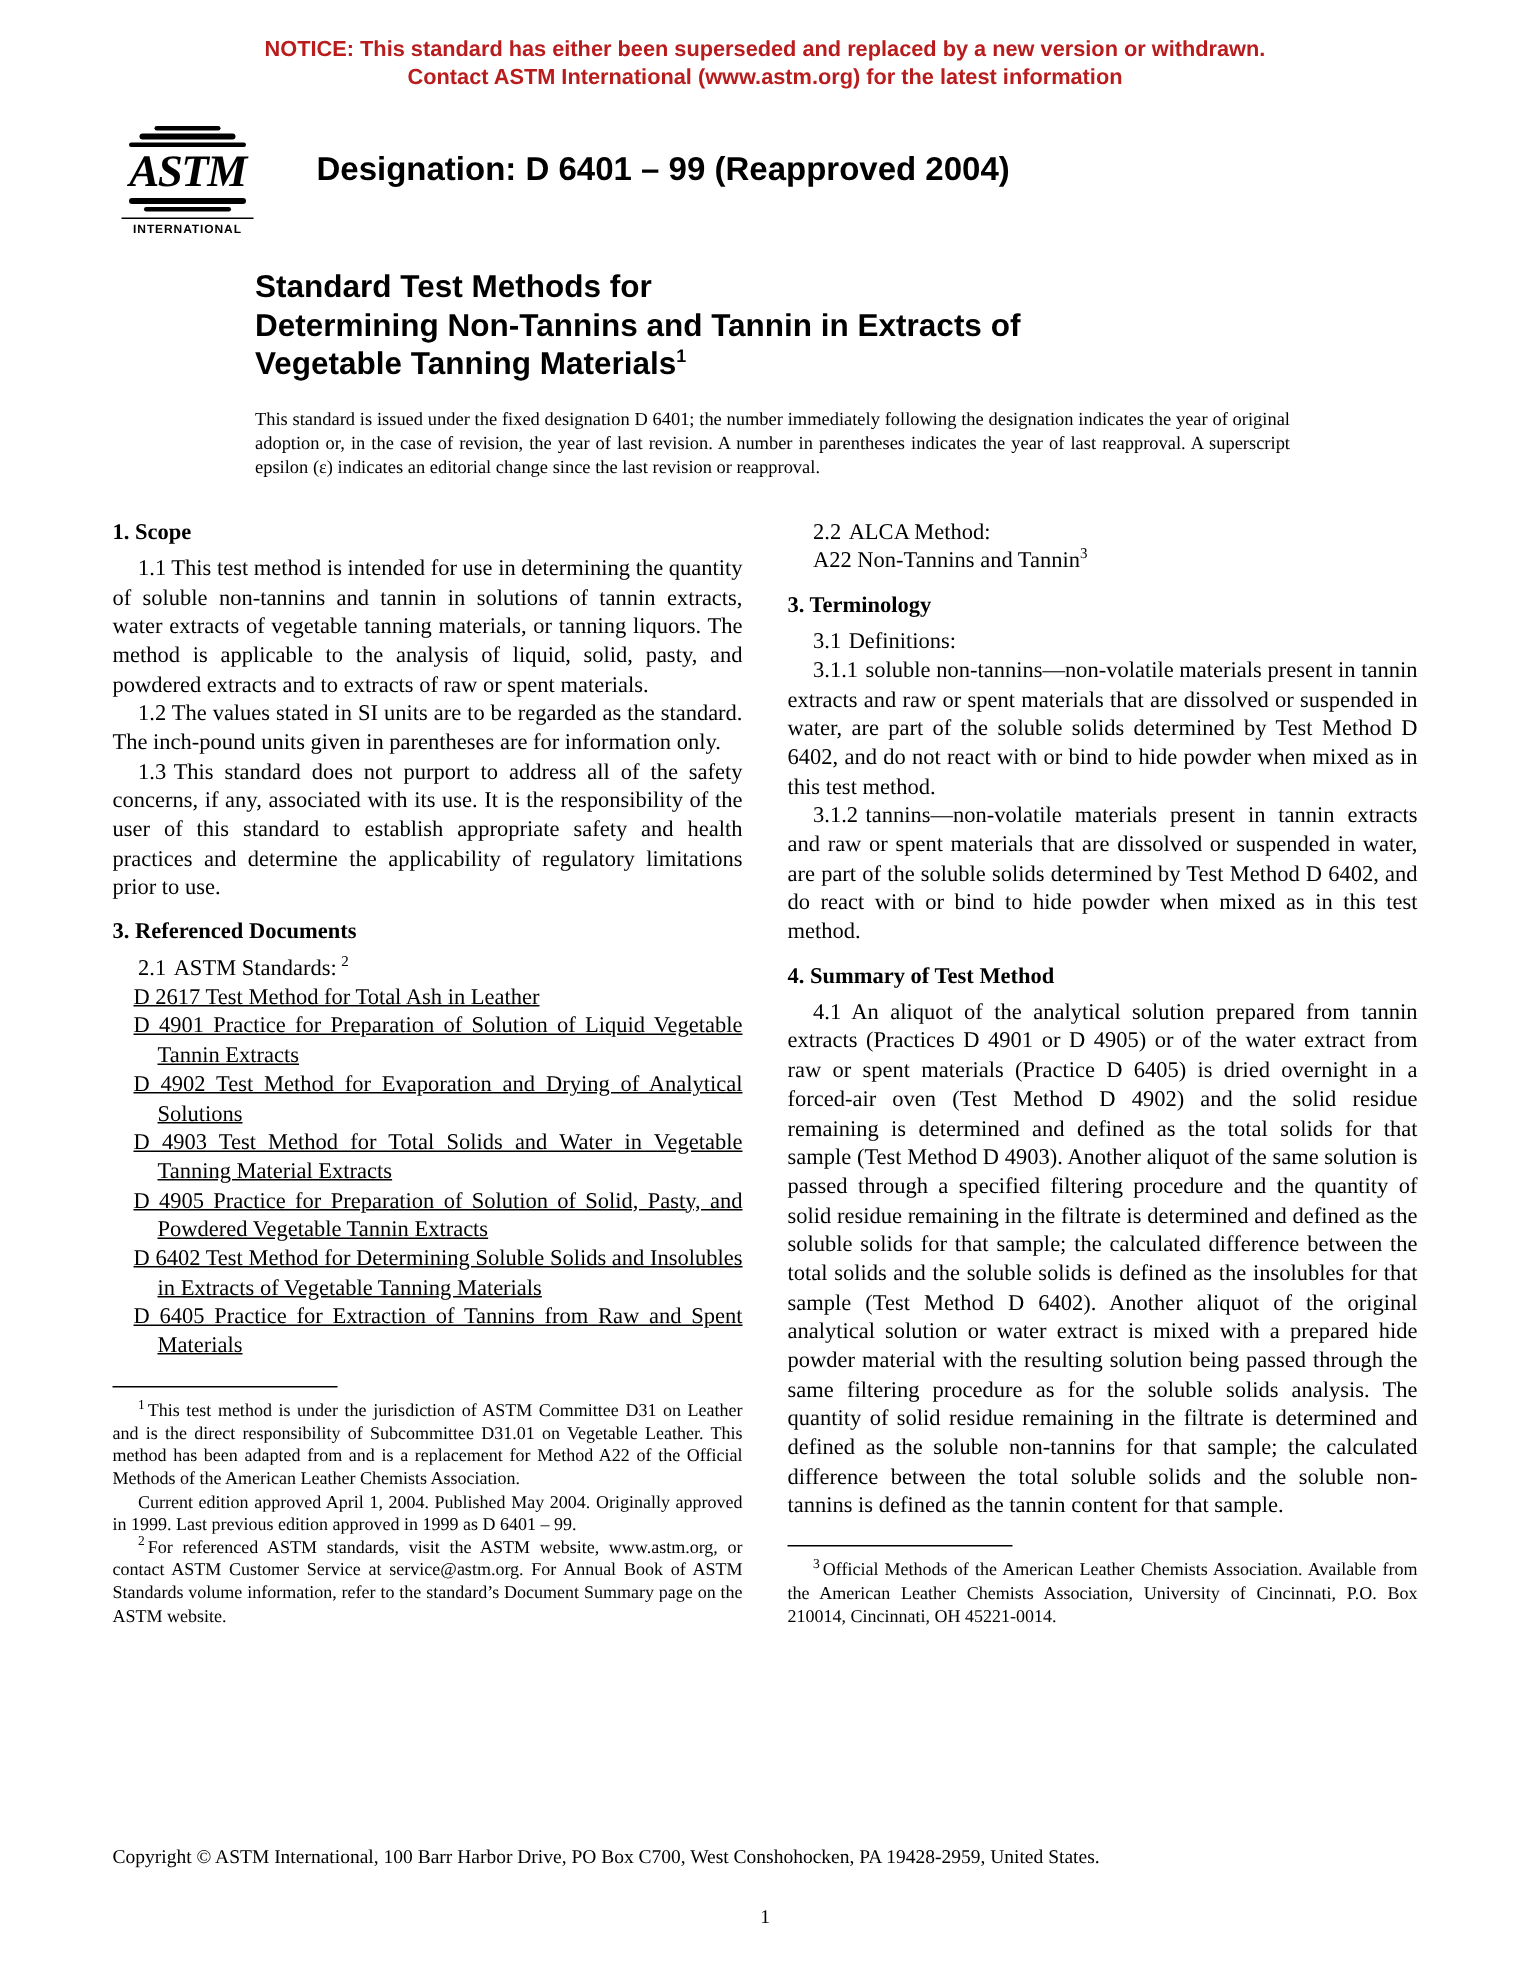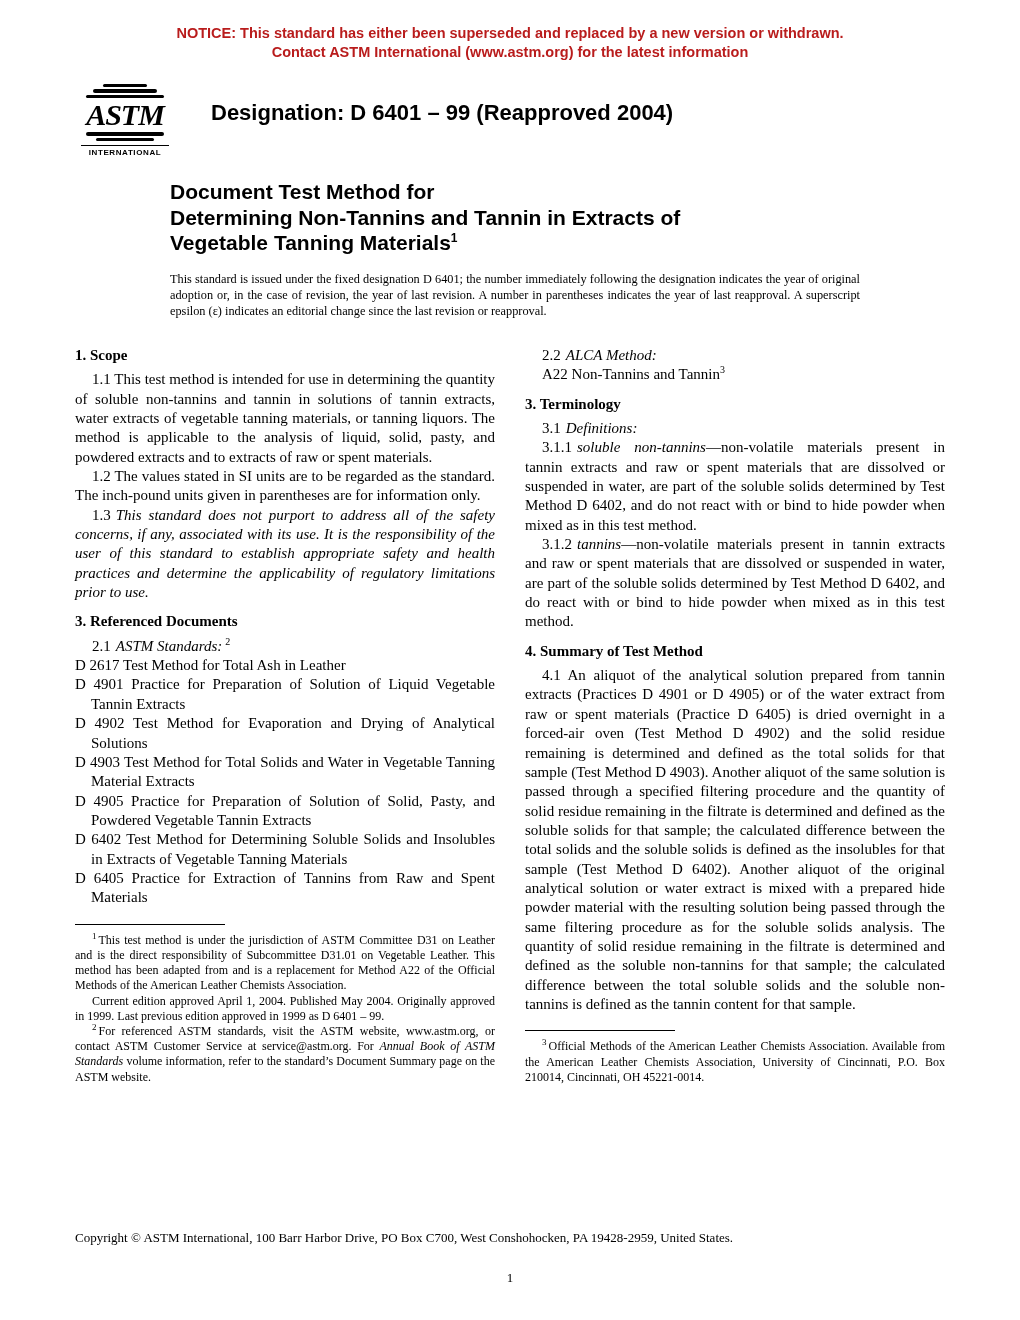--- a/index.html
+++ b/index.html
@@ -23,26 +23,26 @@
   .title-block{margin-left:95px;margin-top:22px;font-family:"Liberation Sans",sans-serif;font-weight:700;font-size:21px;line-height:1.22;}
   .title-block sup{font-size:12px;}
 
   .issued{margin:16px 0 0 95px;max-width:690px;font-size:12.3px;line-height:1.3;text-align:justify;}
 
   .columns{display:flex;gap:30px;margin-top:26px;}
   .col{flex:1;min-width:0;font-size:15px;line-height:1.29;text-align:justify;}
   h2.sec{font-size:15px;font-weight:700;margin:10px 0 5px;text-align:left;}
   h2.sec.first{margin-top:0;}
   .col p{margin:0;text-indent:17px;}
-  .it{font-style:italic;}
+  .it{}
   .num{margin-right:5px;}
   .sup-sp{margin-left:3px;}
   sup{font-size:10px;line-height:0;}
 
-  .ref-item{margin-left:0;padding-left:16px;text-indent:-16px;text-align:justify;}
+  .ref-item{margin-left:14px;padding-left:16px;text-indent:-16px;text-align:justify;text-decoration:underline;}
   .alca-item{margin-left:10px;}
 
   .fn-rule{width:150px;border-top:1px solid #000;margin:16px 0 8px;}
   .fn{font-size:12px;line-height:1.27;margin:0;text-align:justify;text-indent:10px;}
   .fn sup{font-size:9px;margin-right:2px;}
 
   .copyright{position:absolute;left:75px;bottom:74px;font-size:13px;}
   .page-num{position:absolute;left:0;right:0;bottom:34px;text-align:center;font-size:13px;}
 </style>
 </head>
@@ -66,21 +66,21 @@
       <div class="bars bottom">
           <i></i>
           <i></i>
         </div>
       <div class="logo-intl">INTERNATIONAL</div>
     </div>
     <div class="designation">Designation: D 6401 – 99 (Reapproved 2004)</div>
   </div>
 
   <div class="title-block">
-    <div>Document Test Method for</div>
+    <div>Standard Test Methods for</div>
     <div>Determining Non-Tannins and Tannin in Extracts of</div>
     <div><span>Vegetable Tanning Materials</span><sup>1</sup></div>
   </div>
 
   <p class="issued">This standard is issued under the fixed designation D 6401; the number immediately following the designation indicates the year of original adoption or, in the case of revision, the year of last revision. A number in parentheses indicates the year of last reapproval. A superscript epsilon (ε) indicates an editorial change since the last revision or reapproval.</p>
 
   <div class="columns">
 
     <div class="col">
       <h2 class="sec first">1. Scope</h2>

